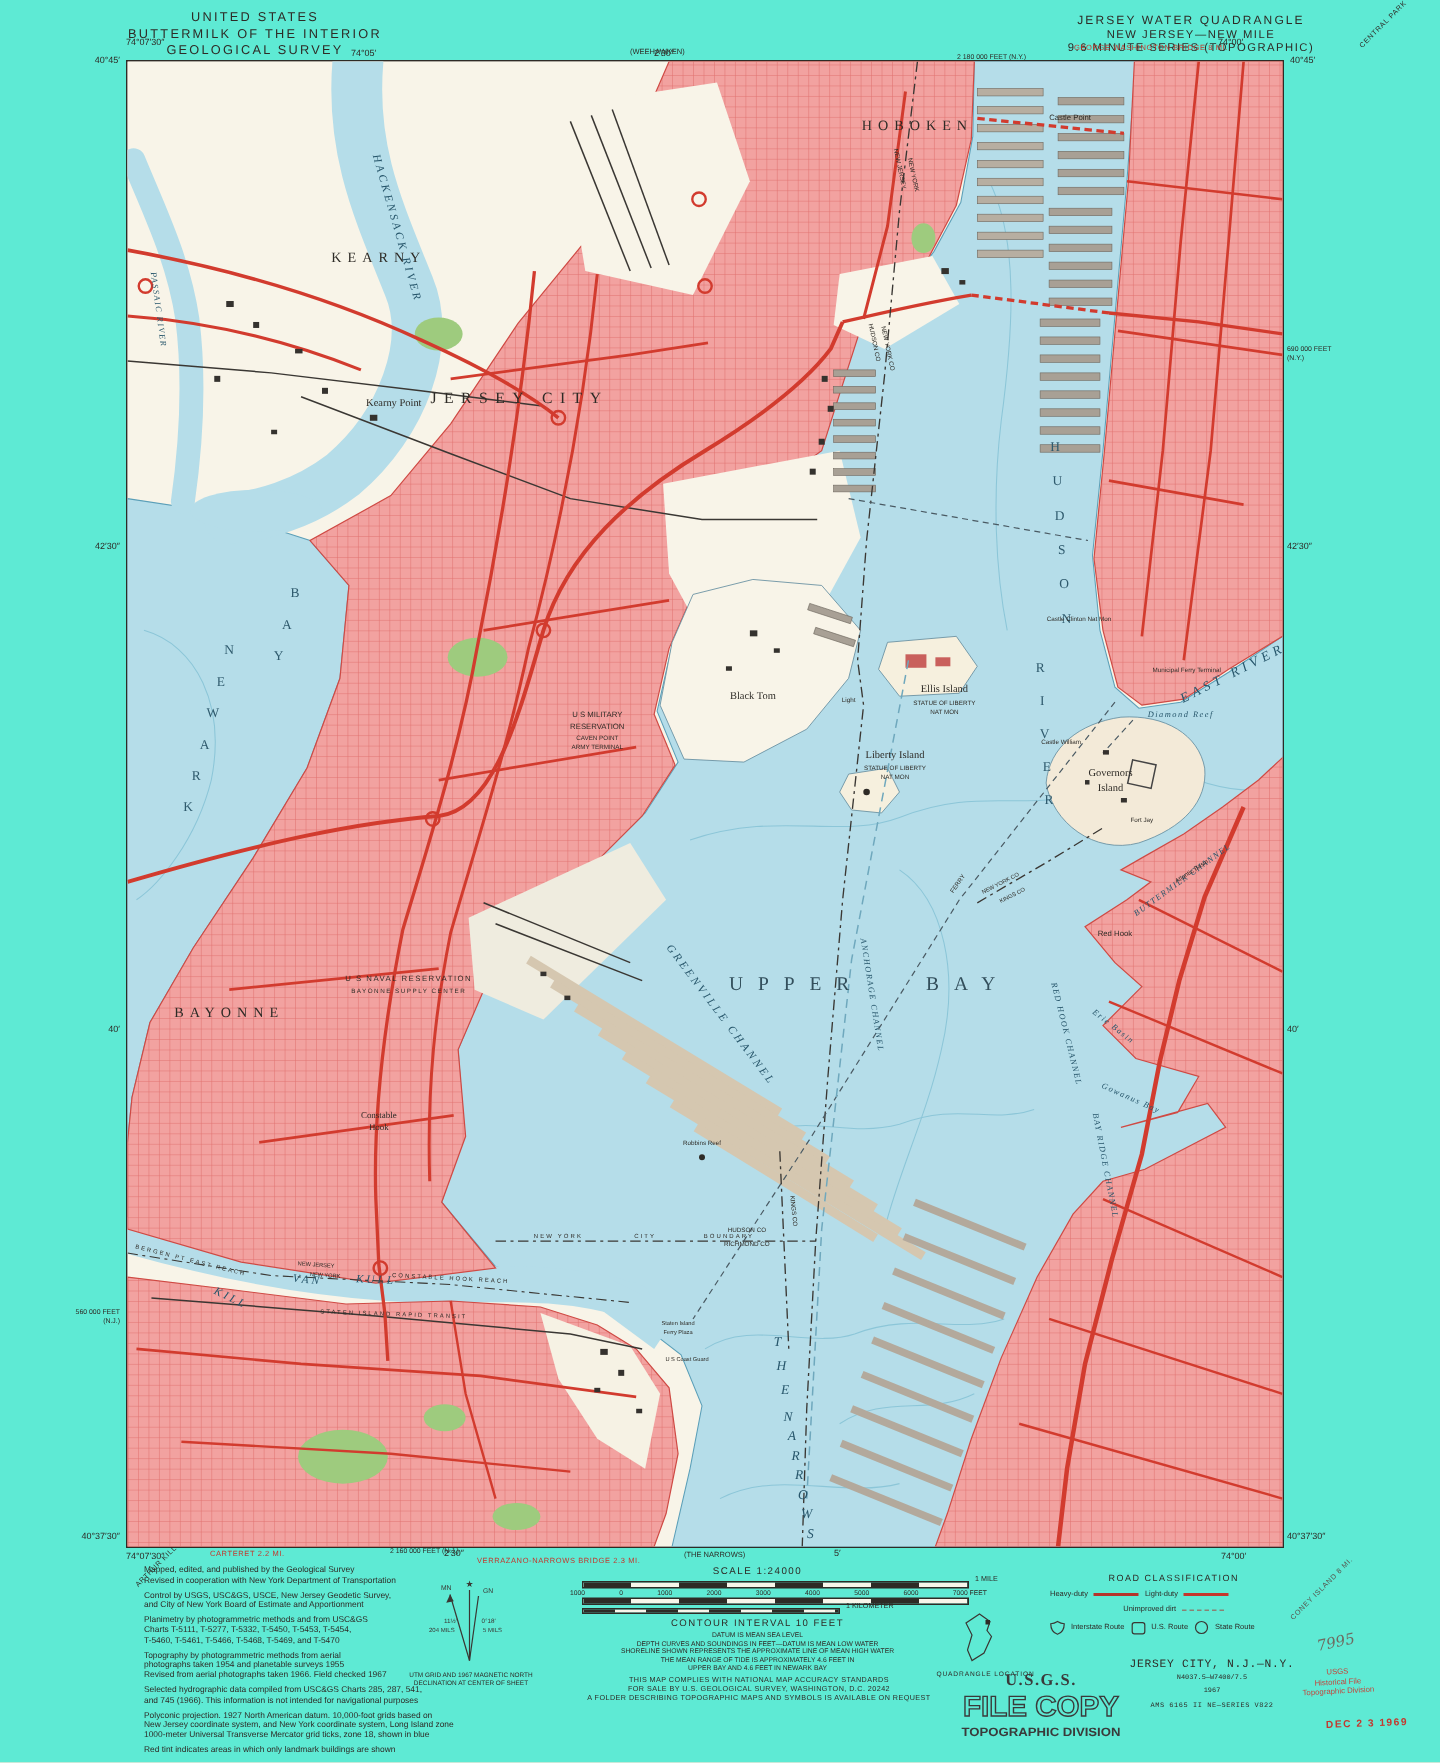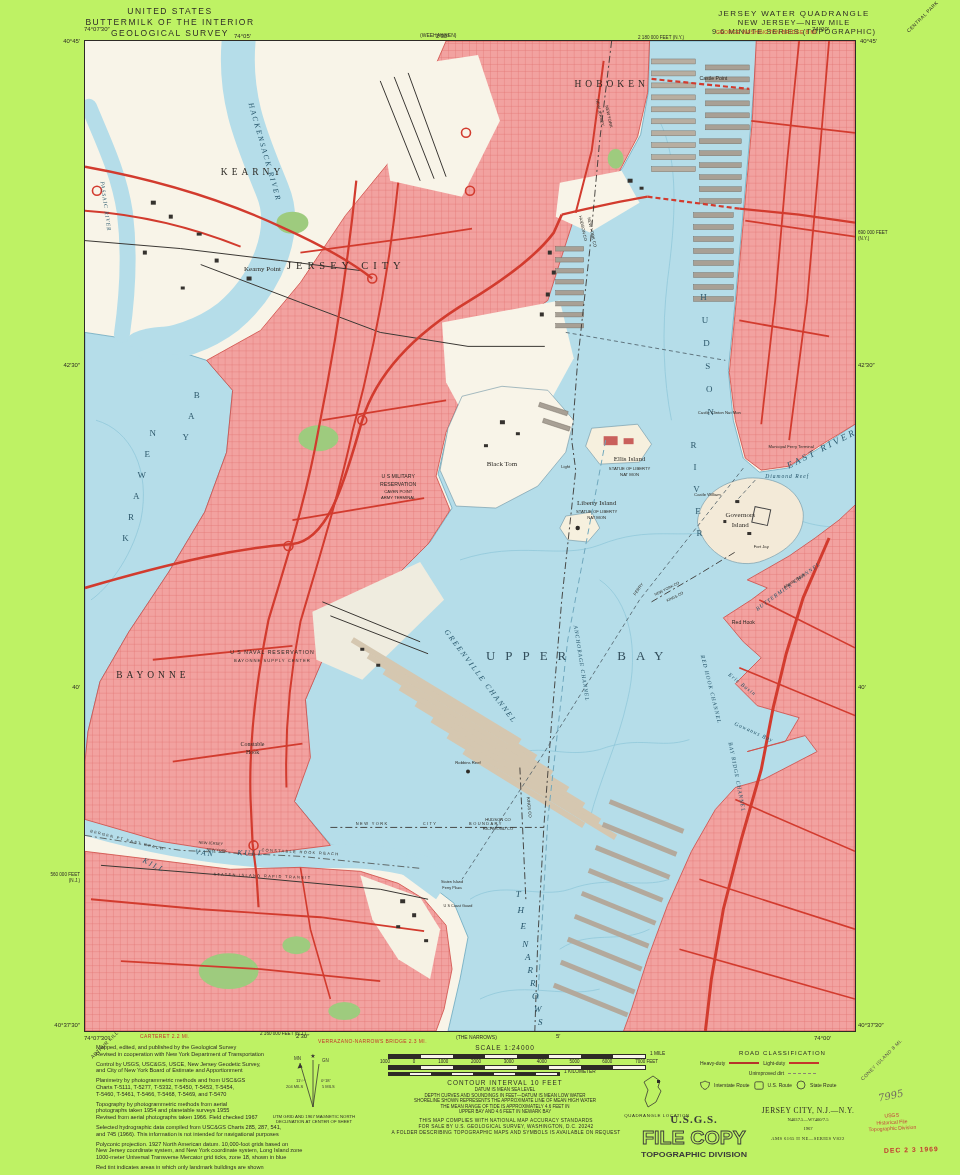--- a/index.html
+++ b/index.html
@@ -1,16 +1,16 @@
 <!DOCTYPE html>
 <html><head>
 <meta charset="utf-8">
 <style>
   html,body{margin:0;padding:0;background:#e8e4d6}
-  .page{position:relative;width:960px;height:1175px;background:#bef264;font-family:"Liberation Sans",sans-serif;color:#2e2b26;overflow:hidden}
+  .page{position:relative;width:960px;height:1175px;background:#5eead4;font-family:"Liberation Sans",sans-serif;color:#2e2b26;overflow:hidden}
   .abs{position:absolute}
   .ctr{text-align:center}
   .rt{text-align:right}
   .pre{white-space:pre-line}
   .hdr{font-size:8.5px;letter-spacing:1.5px;line-height:11px}
   .hdr2{font-size:7.5px;letter-spacing:1px;line-height:9px}
   .edge{font-size:6px}
   .edge-xs{font-size:4.6px;line-height:5.5px}
   .rednote{font-size:5px;color:#c4362c;letter-spacing:.4px}
   .diag{transform:rotate(-45deg);transform-origin:left top;font-size:4.8px;letter-spacing:.5px}
@@ -36,21 +36,21 @@
   .bar{position:absolute;height:2.5px;border:0.5px solid #2e2b26;background:repeating-linear-gradient(90deg,#2e2b26 0 32px,#f8f5ea 32px 64px)}
   .ticksrow{position:absolute;display:flex;justify-content:space-between;font-size:4.5px}
   .contour1{font-size:6.4px;letter-spacing:1px}
   .contour2{font-size:4.5px;line-height:5.6px}
   .acc{font-size:4.8px;line-height:6px;letter-spacing:.3px}
   .rc-title{font-size:6px;letter-spacing:1px}
   .rc-row{font-size:5px;display:flex;align-items:center;gap:4px;margin-top:4px}
   .rc-line-heavy{display:inline-block;width:30px;height:2.6px;background:#b5342b}
   .rc-line-light{display:inline-block;width:30px;height:1.2px;background:#c4362c}
   .rc-line-dirt{display:inline-block;width:28px;border-top:1px dashed #8a8374;height:0}
-  .idb{font-family:Liberation Serif, serif}
+  .idb{font-family:Liberation Mono, monospace}
   .idb .t1{font-size:7.5px;letter-spacing:.5px}
   .idb .t2{font-size:4.6px;margin-top:2px}
   .idb .t3{font-size:4.6px;margin-top:4px}
   .idb .t4{font-size:4.6px;margin-top:5px;letter-spacing:.4px}
   .hist{font-size:5.2px;line-height:6.5px;color:#c4453c;transform:rotate(-3deg)}
   .datestamp{font-size:6.8px;font-weight:bold;letter-spacing:1px;color:#c23a30;transform:rotate(-2deg)}
   .pencil{font-family:"DejaVu Serif",serif;font-style:italic;font-size:10px;color:#6f6a60;transform:rotate(-12deg)}
   .qloc{font-size:4.4px;letter-spacing:.6px}
   .decl-cap{font-size:4.3px;line-height:5.4px}
 </style>

